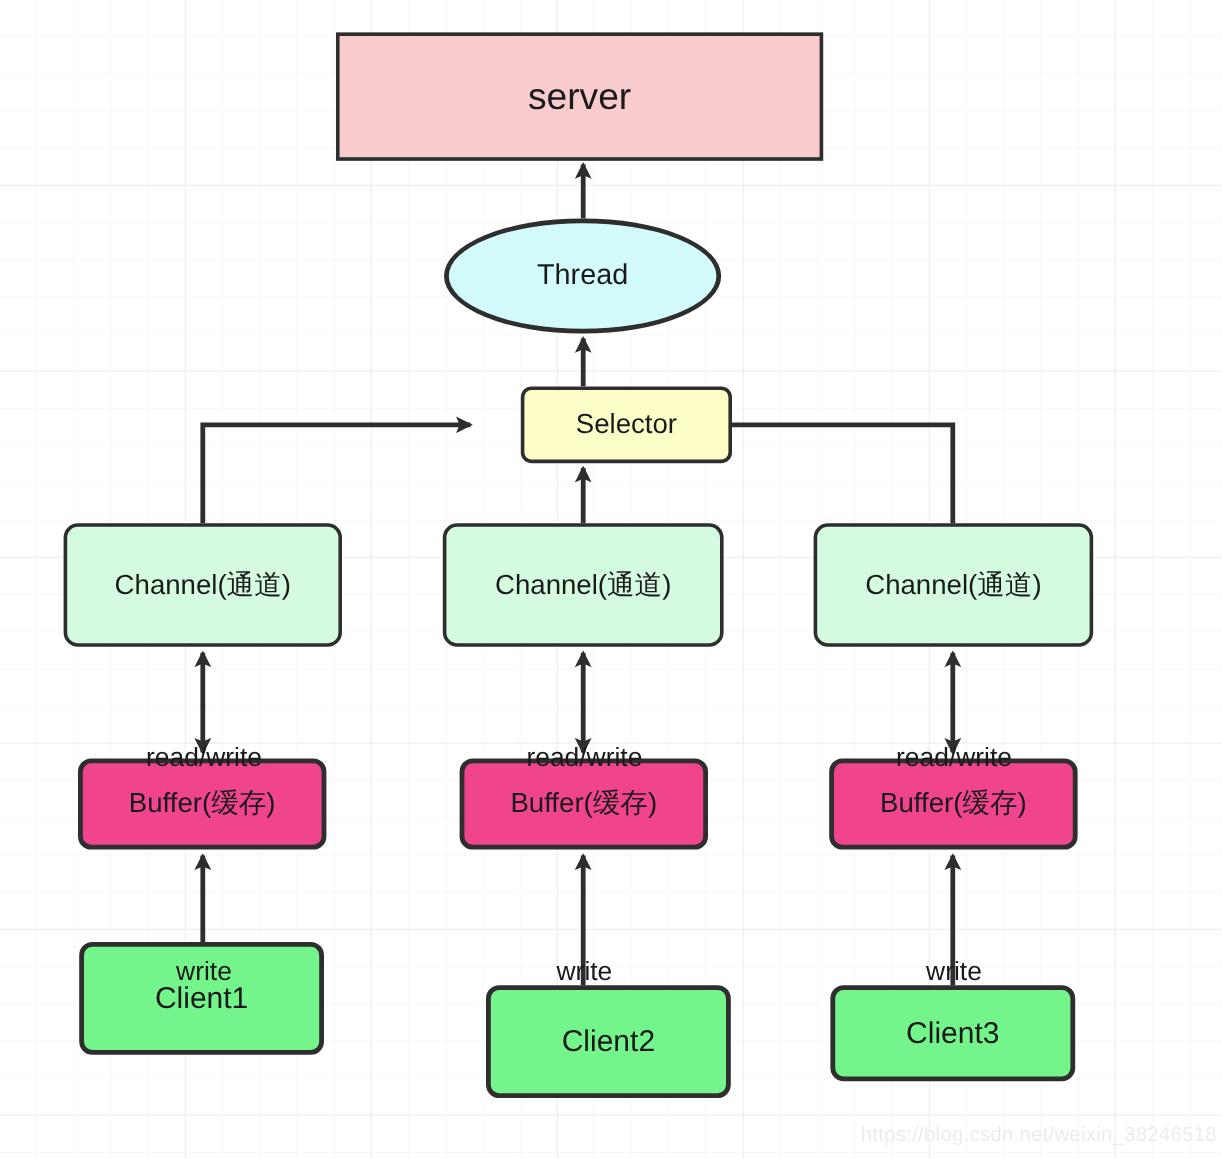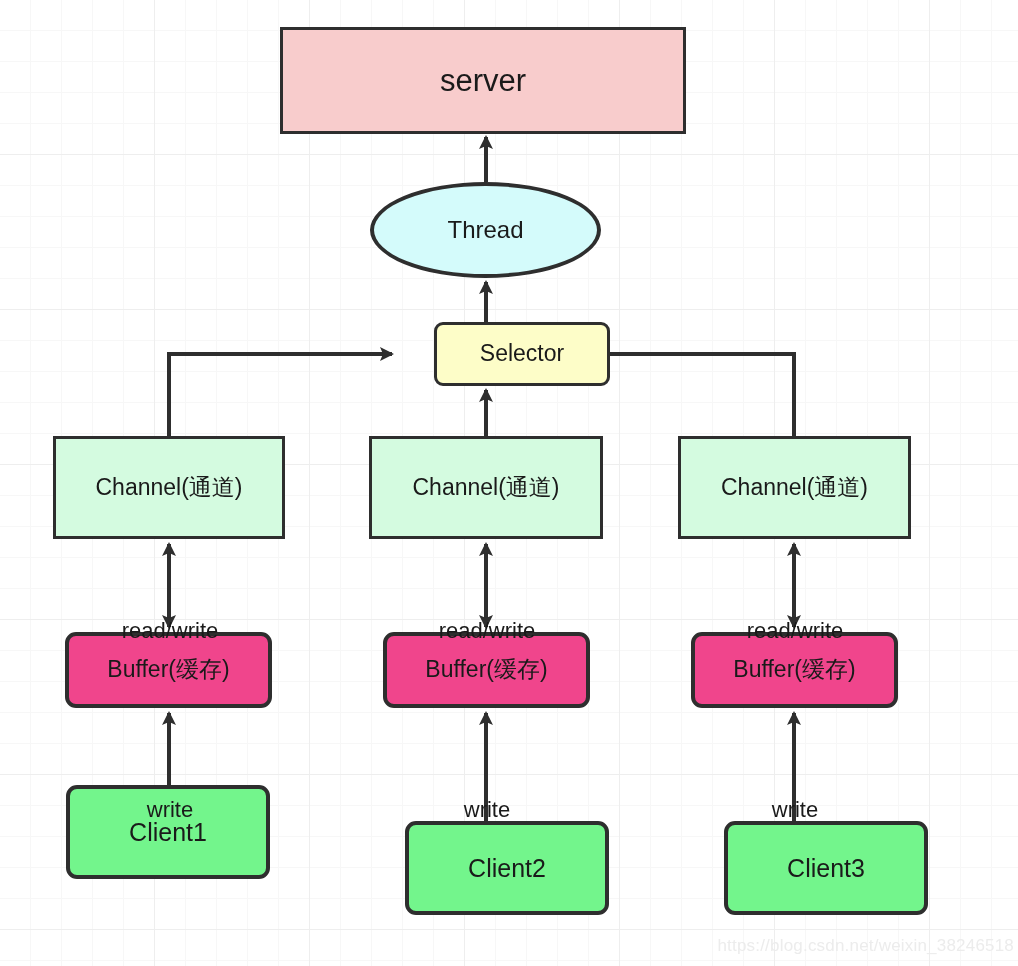--- a/index.html
+++ b/index.html
@@ -48,21 +48,21 @@
     border: 3px solid #2e2e2e;
     color: #1a1a1a;
     text-align: center;
     line-height: 1.2;
     user-select: none;
   }
 
   .node-server   { background: #f8cccc; border-radius: 0; font-size: 31px; }
   .node-thread   { background: #d4fbfb; border-radius: 50%; font-size: 24px; border-width: 4px; }
   .node-selector { background: #fdfdc8; border-radius: 9px; font-size: 23px; }
-  .node-channel  { background: #d4fbe0; border-radius: 0; font-size: 23px; }
+  .node-channel  { background: #d4fbe0; border-radius: 12px; font-size: 23px; }
   .node-buffer   { background: #f0458c; border-radius: 11px; font-size: 23px; border-width: 4px; }
   .node-client   { background: #73f58c; border-radius: 11px; font-size: 25px; border-width: 4px; }
 
   .edge-label {
     position: absolute;
     font-size: 22px;
     color: #1a1a1a;
     background: transparent;
     white-space: nowrap;
     user-select: none;
@@ -155,21 +155,21 @@
   </div>
 
   <div class="node node-client" style="left:66px; top:785px; width:204px; height:94px;">
     <span>Client1</span>
   </div>
 
   <div class="node node-client" style="left:385px; top:821px; width:204px; height:94px;margin-left:20px;">
     <span>Client2</span>
   </div>
 
-  <div class="node node-client" style="left:692px; top:821px; width:204px; height:94px;margin-left:32px;">
+  <div class="node node-client" style="left:692px; top:821px; width:204px; height:80px;">
     <span>Client3</span>
   </div>
 
   <div class="edge-label" style="left:106px; top:576px; width:128px;">read/write</div>
   <div class="edge-label" style="left:423px; top:576px; width:128px;">read/write</div>
   <div class="edge-label" style="left:731px; top:576px; width:128px;">read/write</div>
 
   <div class="edge-label" style="left:128px; top:755px; width:84px;">write</div>
   <div class="edge-label" style="left:445px; top:755px; width:84px;">write</div>
   <div class="edge-label" style="left:753px; top:755px; width:84px;">write</div>

